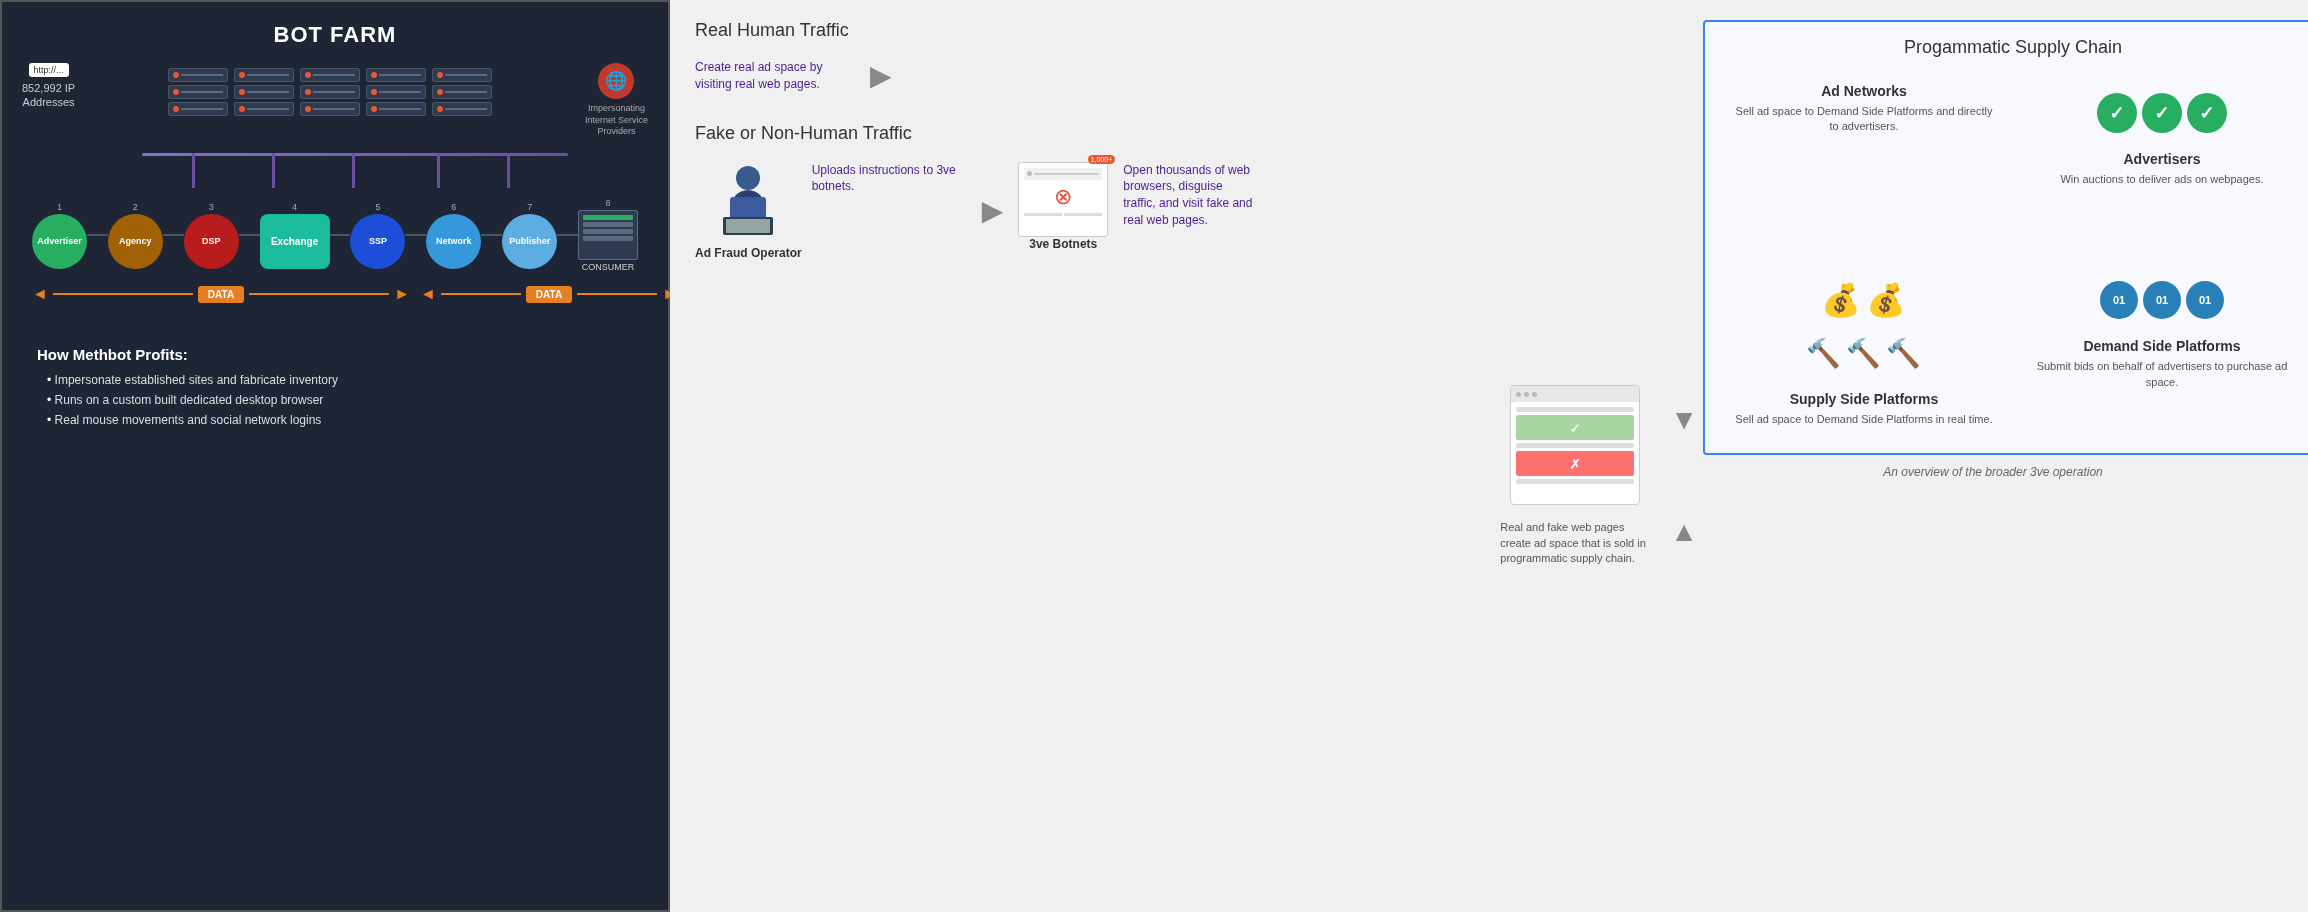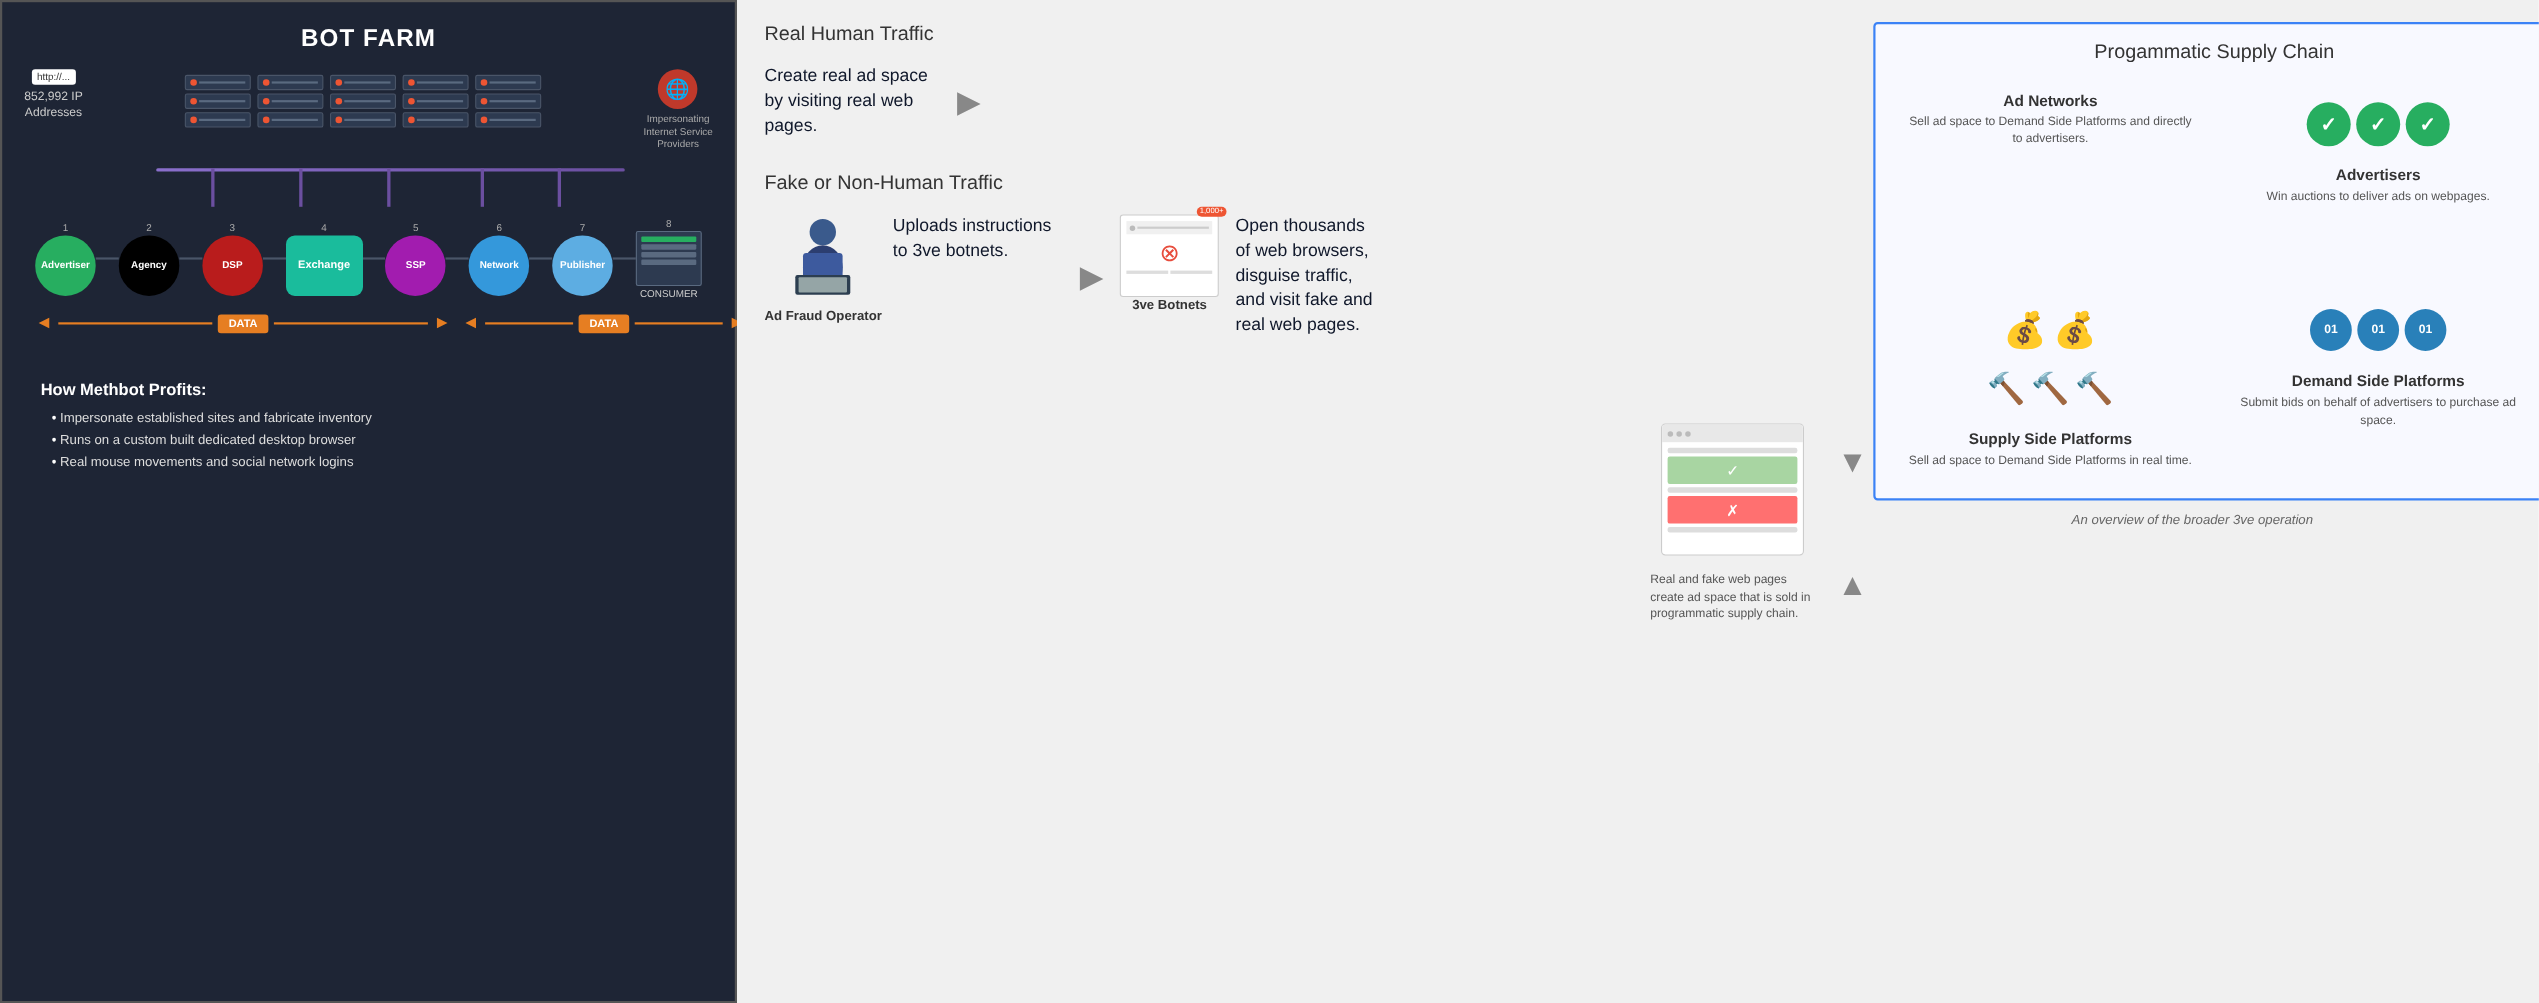--- a/index.html
+++ b/index.html
@@ -159,23 +159,23 @@
       text-align: center;
     }
     .node-label {
       font-size: 9px;
       color: #ccc;
       margin-top: 2px;
       text-align: center;
     }
 
     .node-green { background: #27ae60; }
-    .node-green2 { background: #000000; }
+    .node-green2 { background: #a16207; }
     .node-teal { background: #b91c1c; }
-    .node-blue { background: #a21caf; }
+    .node-blue { background: #1d4ed8; }
     .node-blue2 { background: #3498db; }
     .node-blue3 { background: #5dade2; }
 
     .node-exchange {
       width: 70px;
       height: 55px;
       border-radius: 8px;
       background: #1abc9c;
       display: flex;
       align-items: center;
@@ -280,22 +280,22 @@
     }
 
     .people-label {
       font-size: 13px;
       font-weight: bold;
       color: #333;
       text-align: center;
     }
 
     .traffic-desc {
-      font-size: 16px;
-      color: #0f172a;
+      font-size: 12px;
+      color: #4c1d95;
       line-height: 1.4;
       max-width: 160px;
     }
 
     
     .webpage-preview {
       width: 130px;
       min-width: 130px;
       height: 120px;
       background: #fff;

